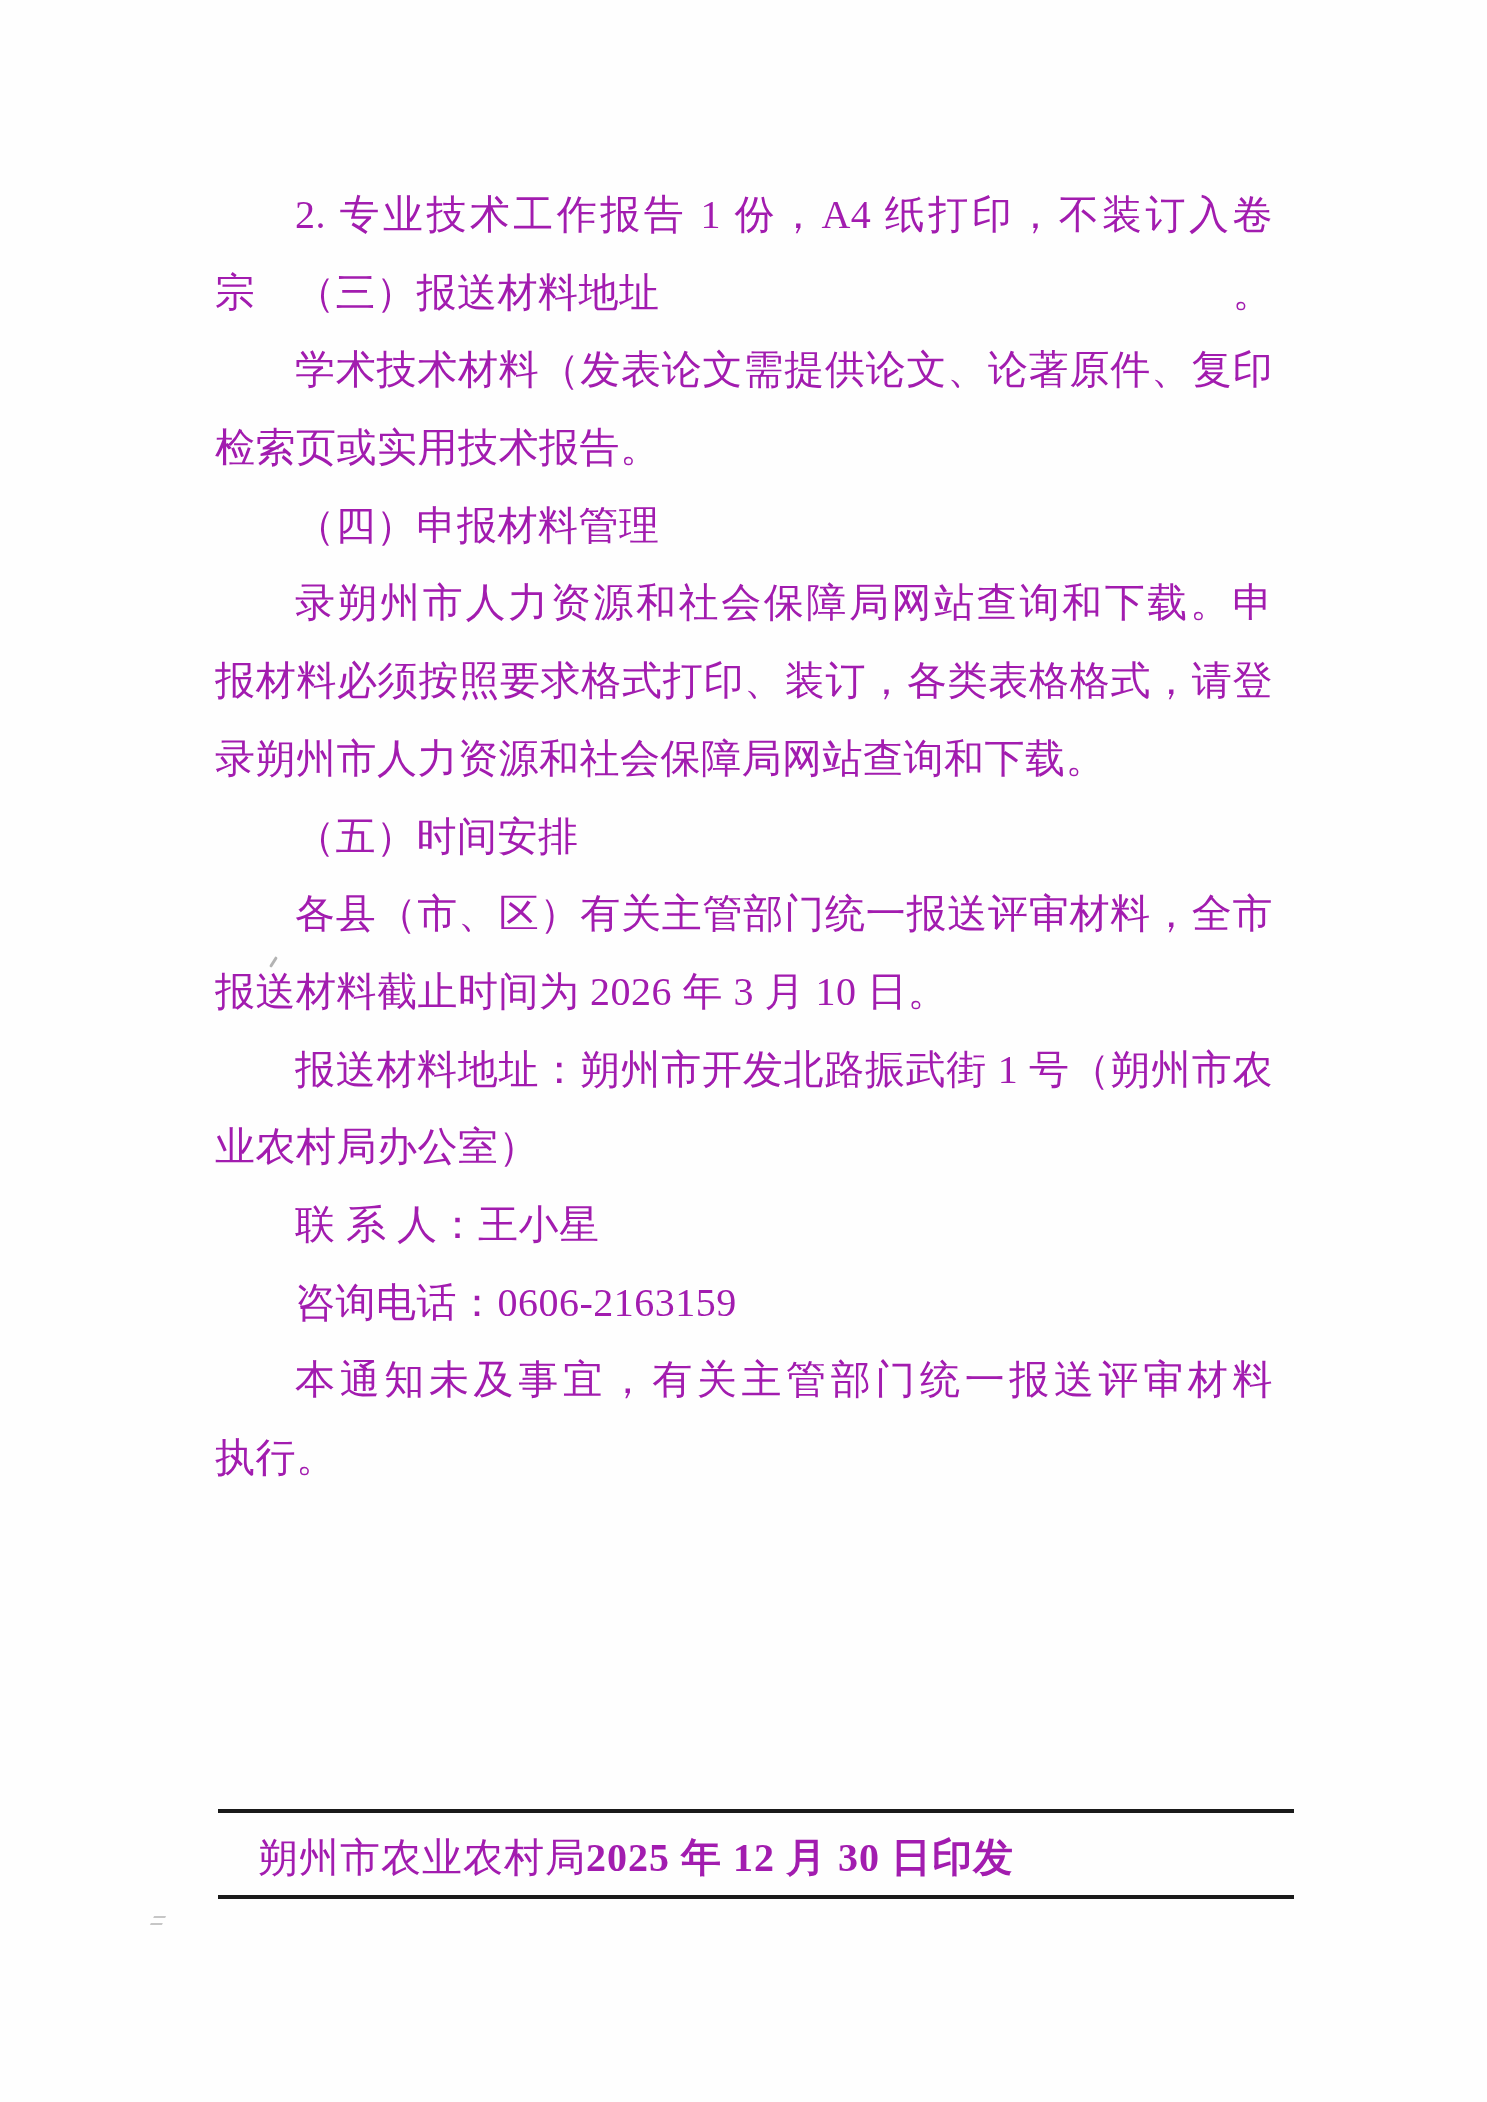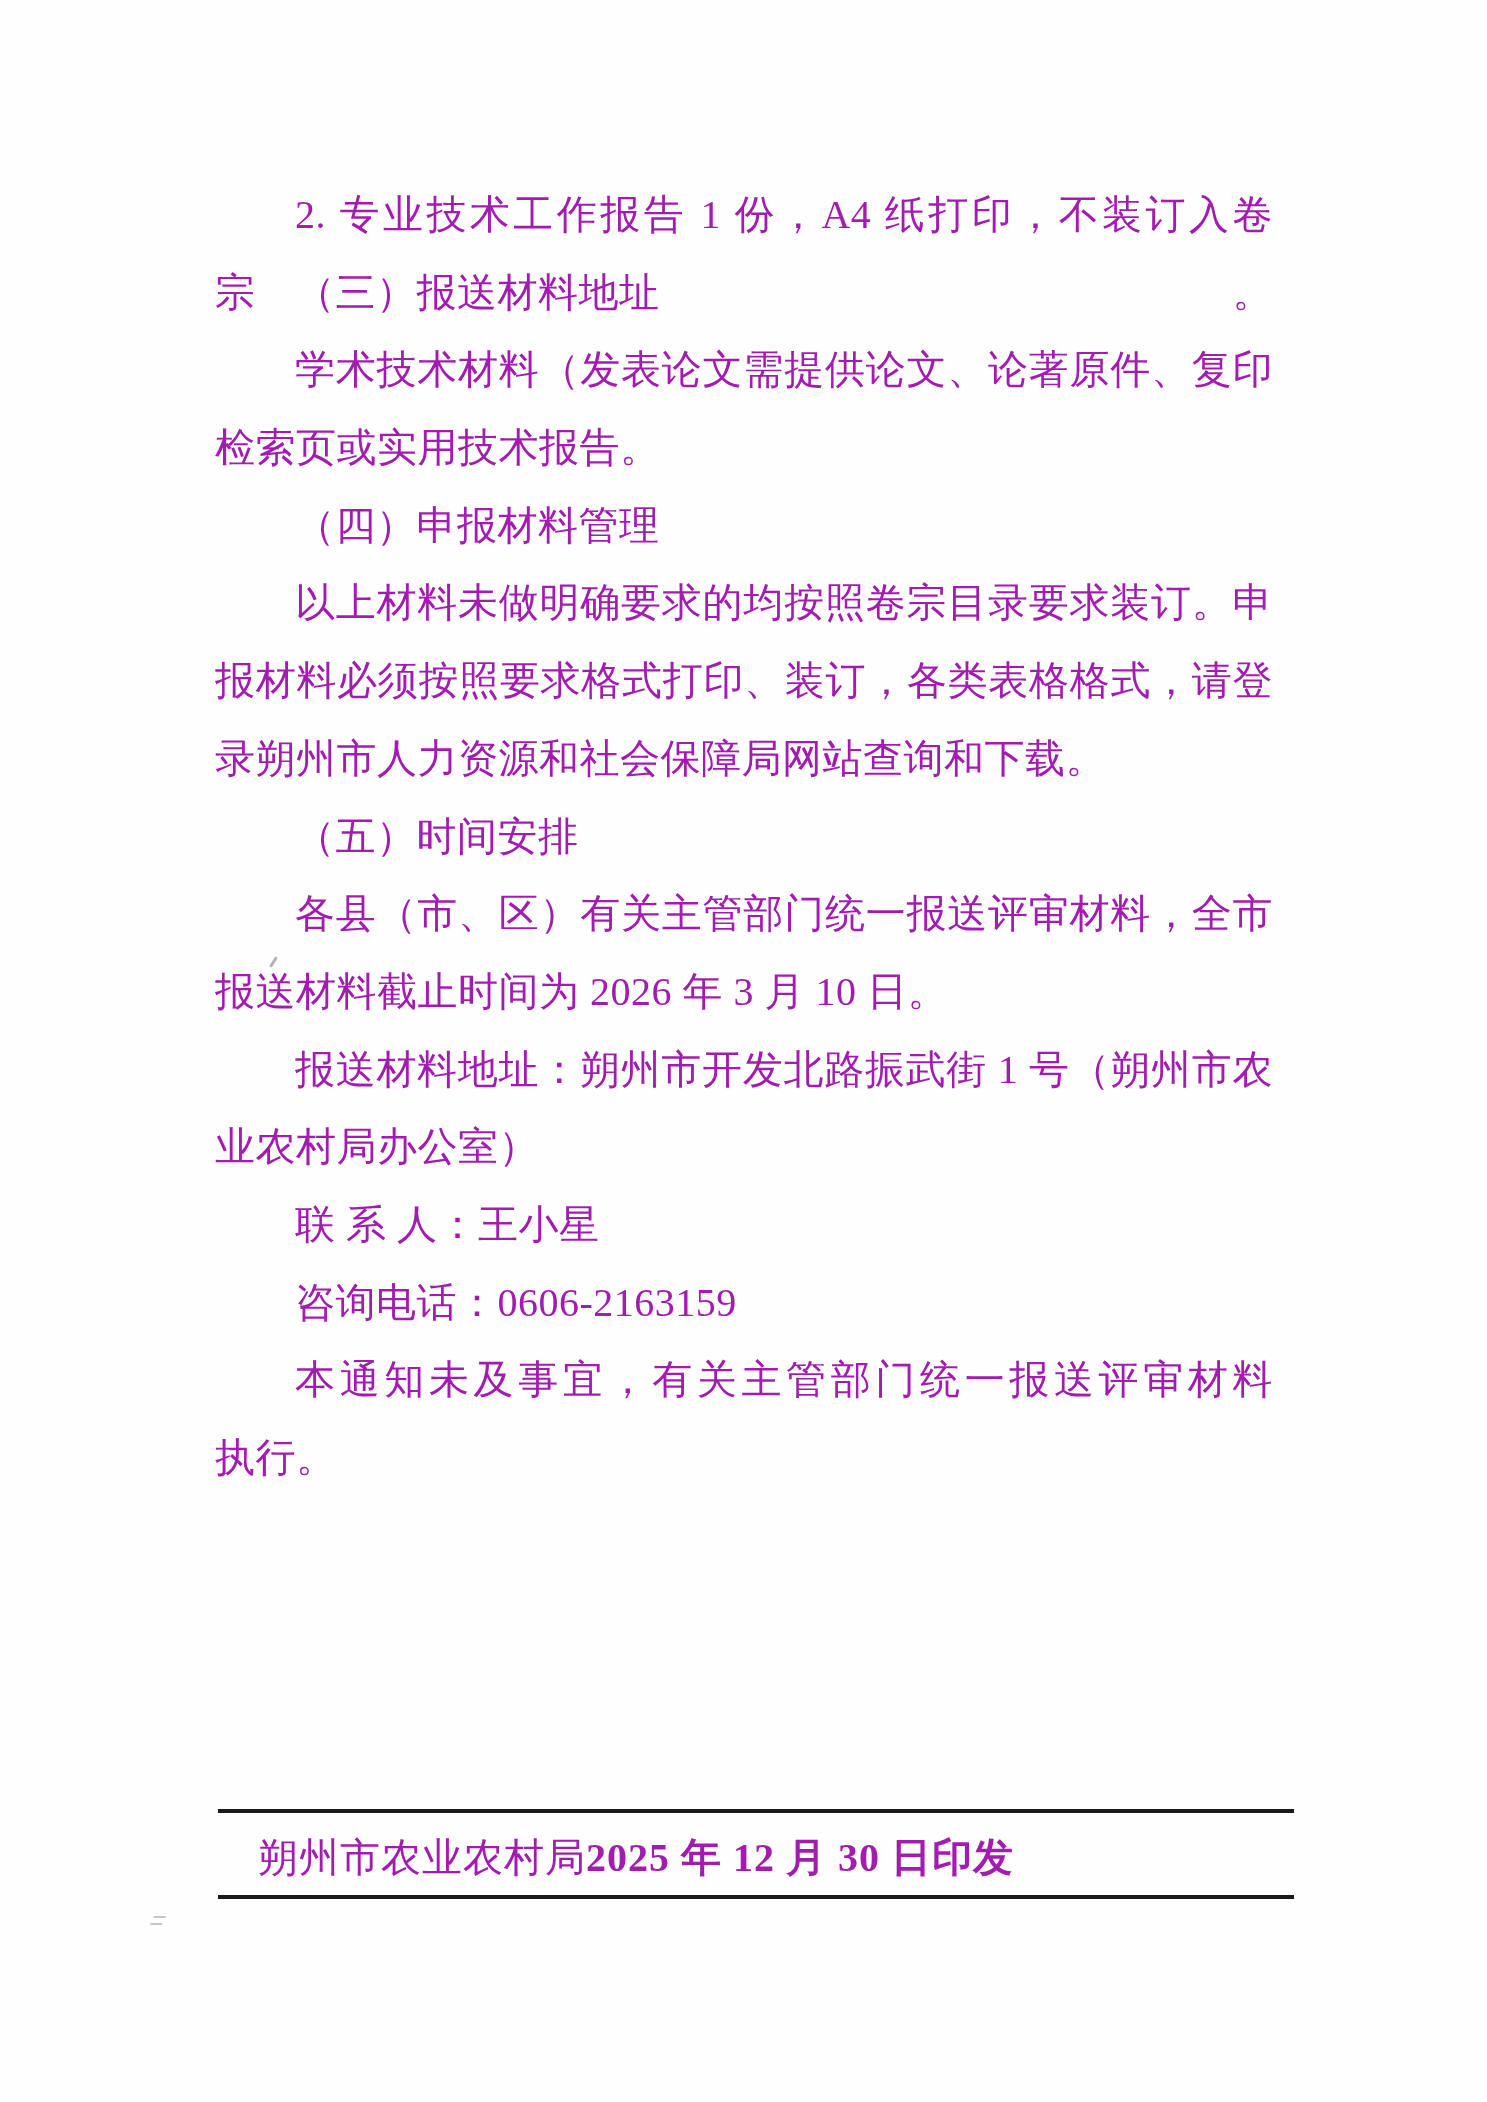--- a/index.html
+++ b/index.html
@@ -89,21 +89,21 @@
 <body>
 
 <div class="page">
 
   <div class="doc-body">
       <div class="line indent justify">2. 专业技术工作报告 1 份，A4 纸打印，不装订入卷宗。</div>
       <div class="line indent">（三）报送材料地址</div>
       <div class="line indent justify">学术技术材料（发表论文需提供论文、论著原件、复印</div>
       <div class="line">检索页或实用技术报告。</div>
       <div class="line indent">（四）申报材料管理</div>
-      <div class="line indent justify">以上材料未做明确要求的均按照卷宗目录要求装订。申</div>
+      <div class="line indent justify">录朔州市人力资源和社会保障局网站查询和下载。申</div>
       <div class="line justify">报材料必须按照要求格式打印、装订，各类表格格式，请登</div>
       <div class="line">录朔州市人力资源和社会保障局网站查询和下载。</div>
       <div class="line indent">（五）时间安排</div>
       <div class="line indent justify">各县（市、区）有关主管部门统一报送评审材料，全市</div>
       <div class="line">报送材料截止时间为 2026 年 3 月 10 日。</div>
       <div class="line indent justify">报送材料地址：朔州市开发北路振武街 1 号（朔州市农</div>
       <div class="line">业农村局办公室）</div>
       <div class="line indent">联 系 人：王小星</div>
       <div class="line indent">咨询电话：0606-2163159</div>
       <div class="line indent justify">本通知未及事宜，有关主管部门统一报送评审材料</div>

